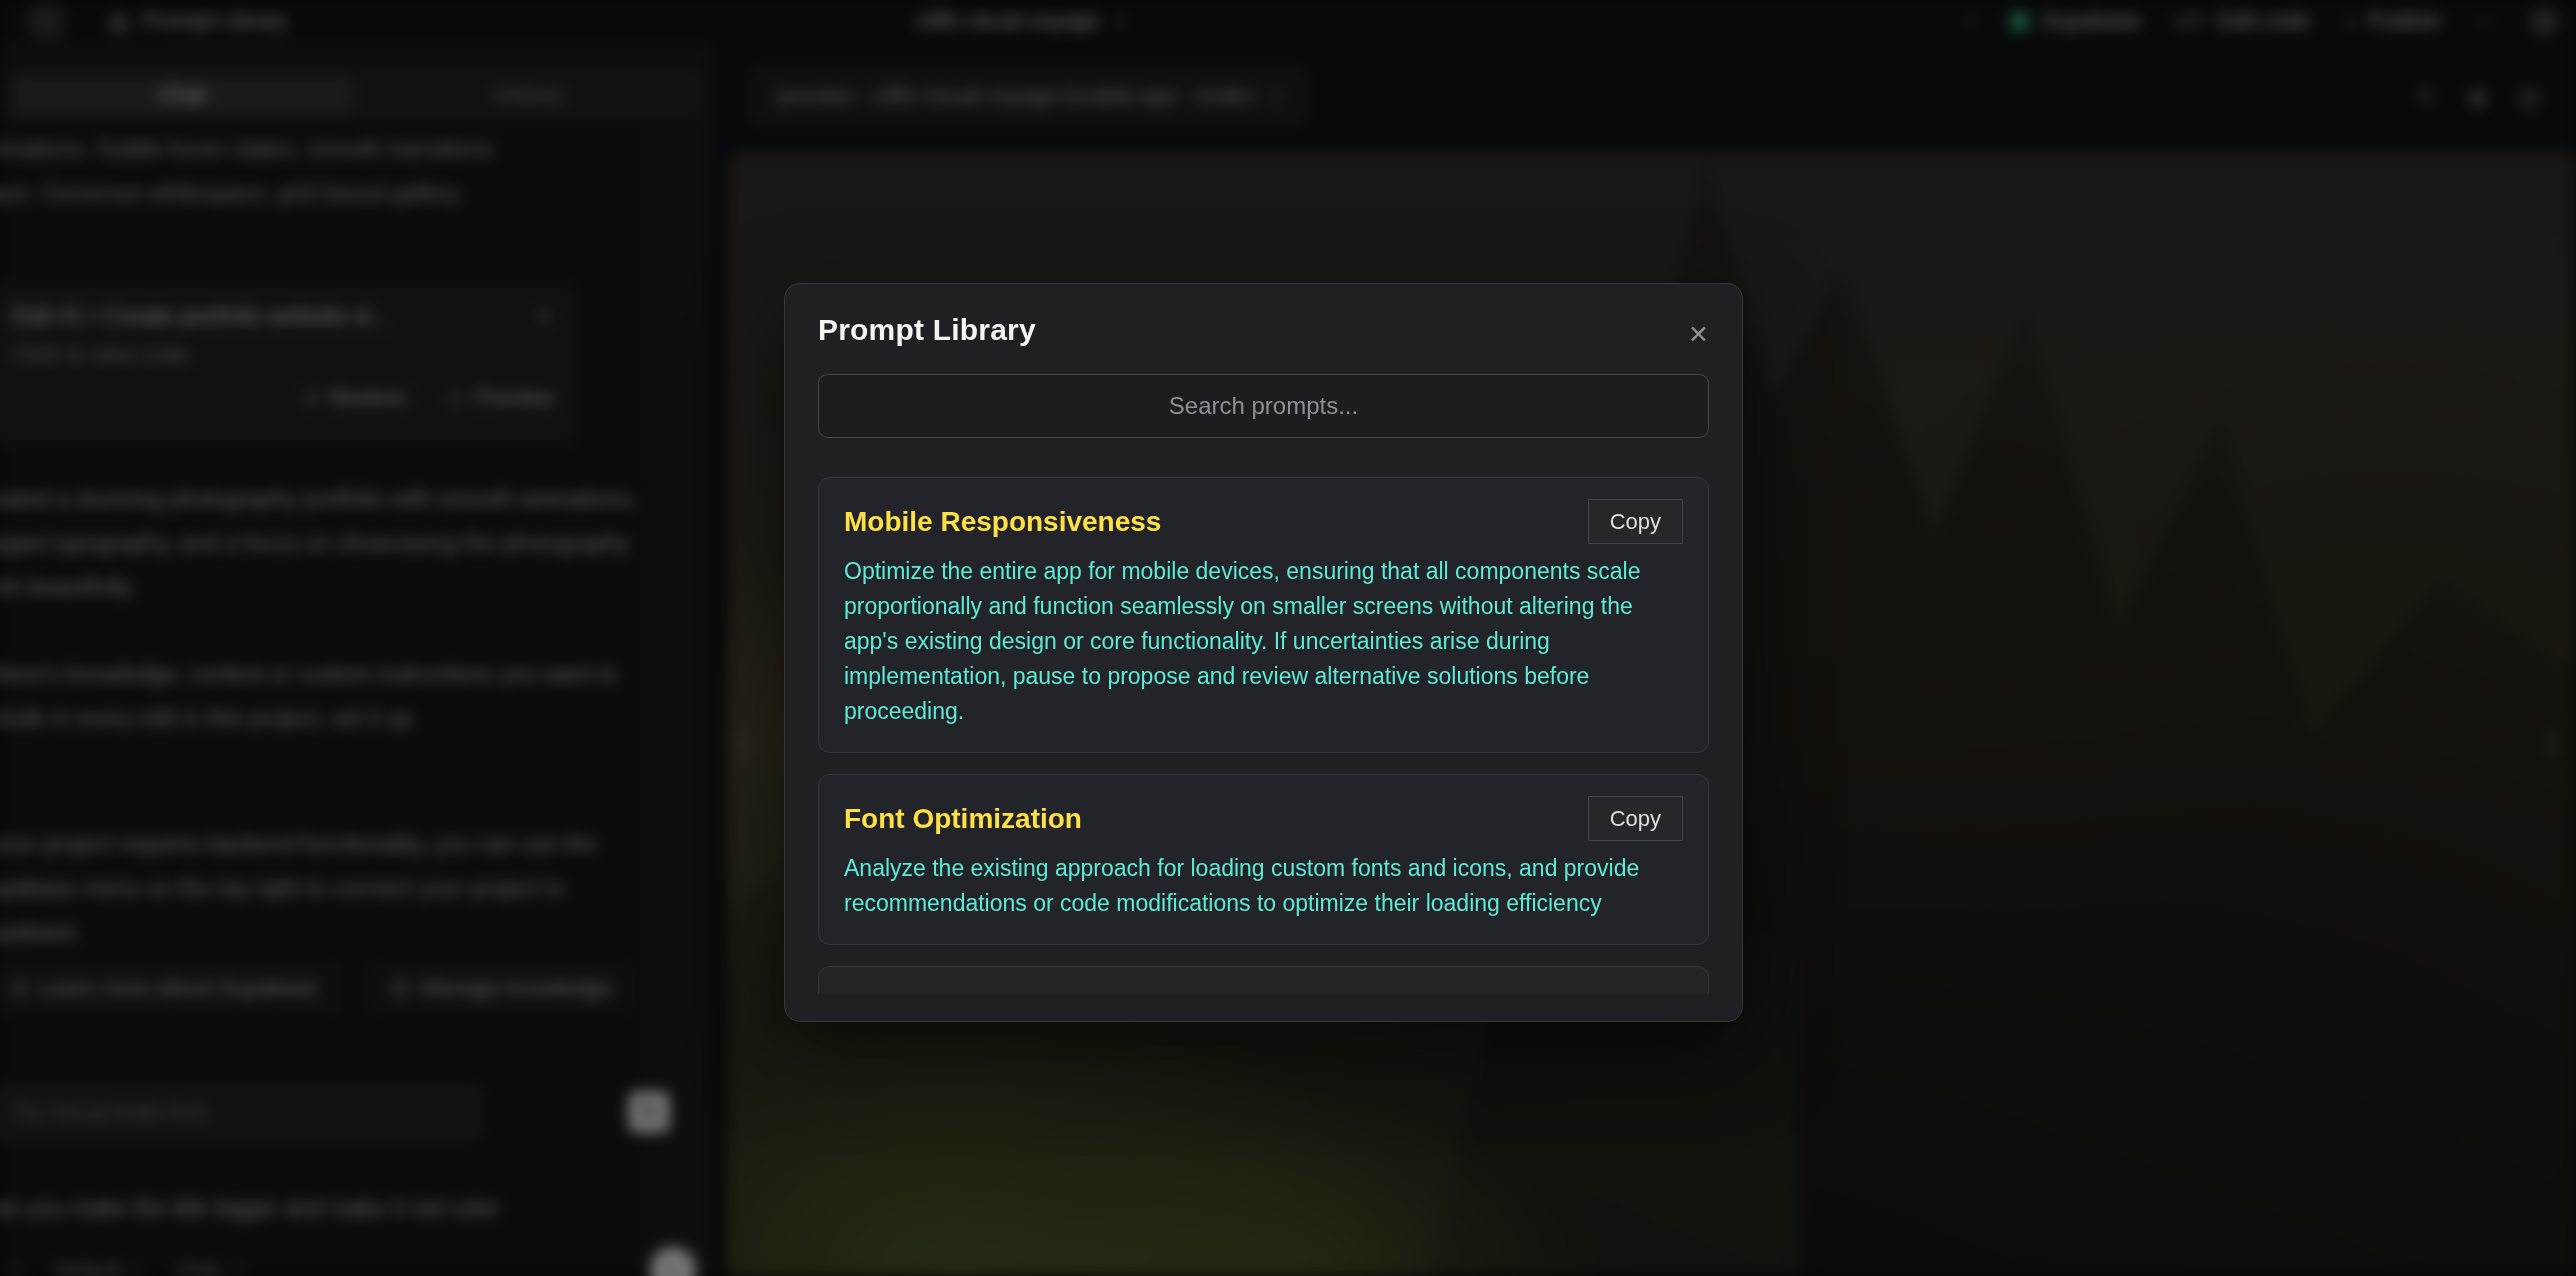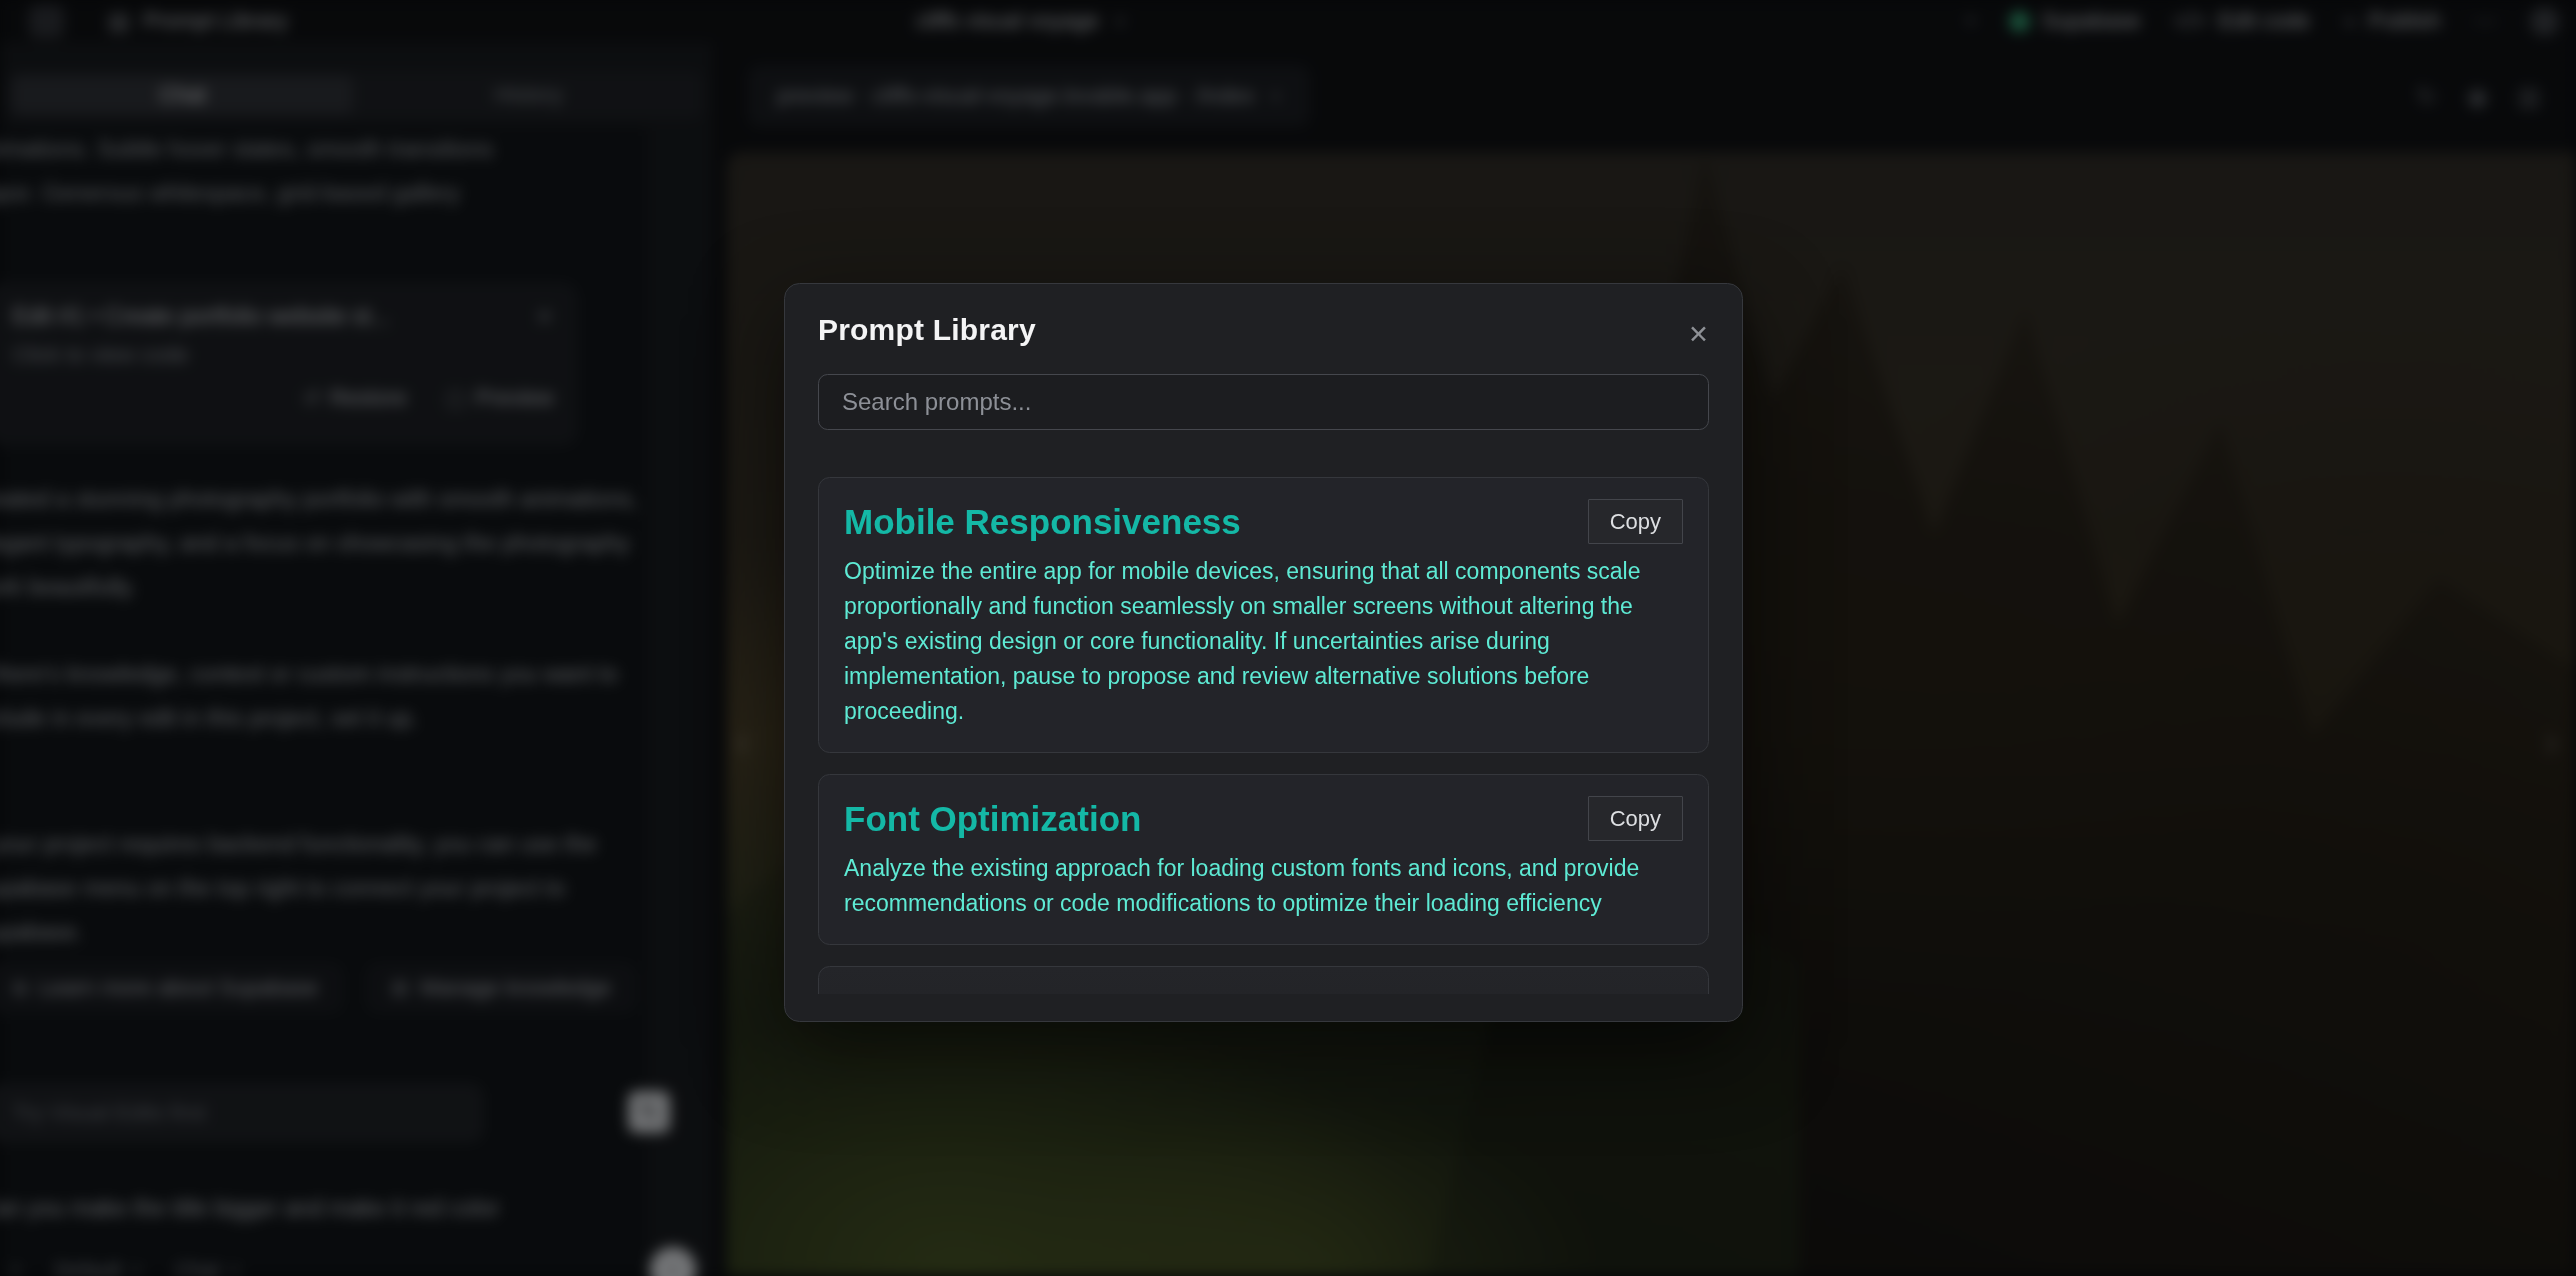--- a/index.html
+++ b/index.html
@@ -84,28 +84,28 @@
   .dim { position:absolute; inset:0; background:rgba(6,7,9,0.50); }
 
   
   .modal { position:absolute; left:784px; top:283px; width:959px; height:739px;
     background:#1f2023; border:1px solid #36383d; border-radius:15.4px;
     box-shadow:0 29px 87px rgba(0,0,0,0.6); color:#e8e9eb; }
   .modal-h { display:flex; justify-content:space-between; align-items:flex-end; padding:29px 33px 0; }
   .modal-title { font-size:30px; font-weight:600; color:#f4f4f5; letter-spacing:0.2px; }
   .modal-close { font-size:25px; color:#8e9196; line-height:1; margin-top:3.9px; }
   .search-wrap { margin:27px 33px 0; }
-  .search-input { width:100%; height:56px; background:#1c1d20; border:1px solid #45474d; border-radius:9.6px;
-    padding:8px 23px; font-size:24px; color:#d8d9dc; font-family:inherit; outline:none; }
+  .search-input { width:100%; height:64px; background:#1c1d20; border:1px solid #45474d; border-radius:9.6px;
+    padding:8px 23px; font-size:24px; color:#d8d9dc; font-family:inherit; outline:none;text-align:center; }
   .search-input::placeholder { color:#8d9097; }
   .prompt-list { position:absolute; left:33px; right:33px; top:193px; bottom:27px; overflow:hidden;
     display:flex; flex-direction:column; gap:21px; }
   .prompt-card { background:#232429; border:1px solid #35373c; border-radius:11.6px; padding:21px 25px 23px; flex-shrink:0; }
   .pc-head { display:flex; justify-content:space-between; align-items:center; }
-  .pc-title { font-size:35px; font-weight:600; color:#14b8a6; }
+  .pc-title { font-size:28px; font-weight:600; color:#fde047; }
   .copy-btn { padding:8.7px 21px; background:#26272b; border:1px solid #43454b; border-radius:1px;
     font-size:22px; color:#dddfe2; }
   .pc-desc { margin-top:9.6px; font-size:23px; line-height:35px; color:#5eead4; }
   .prompt-card.sliver { min-height:116px; background:linear-gradient(180deg,#242529,#202124); }
 </style>
 </head>
 <body>
 
 <div class="app">
 

